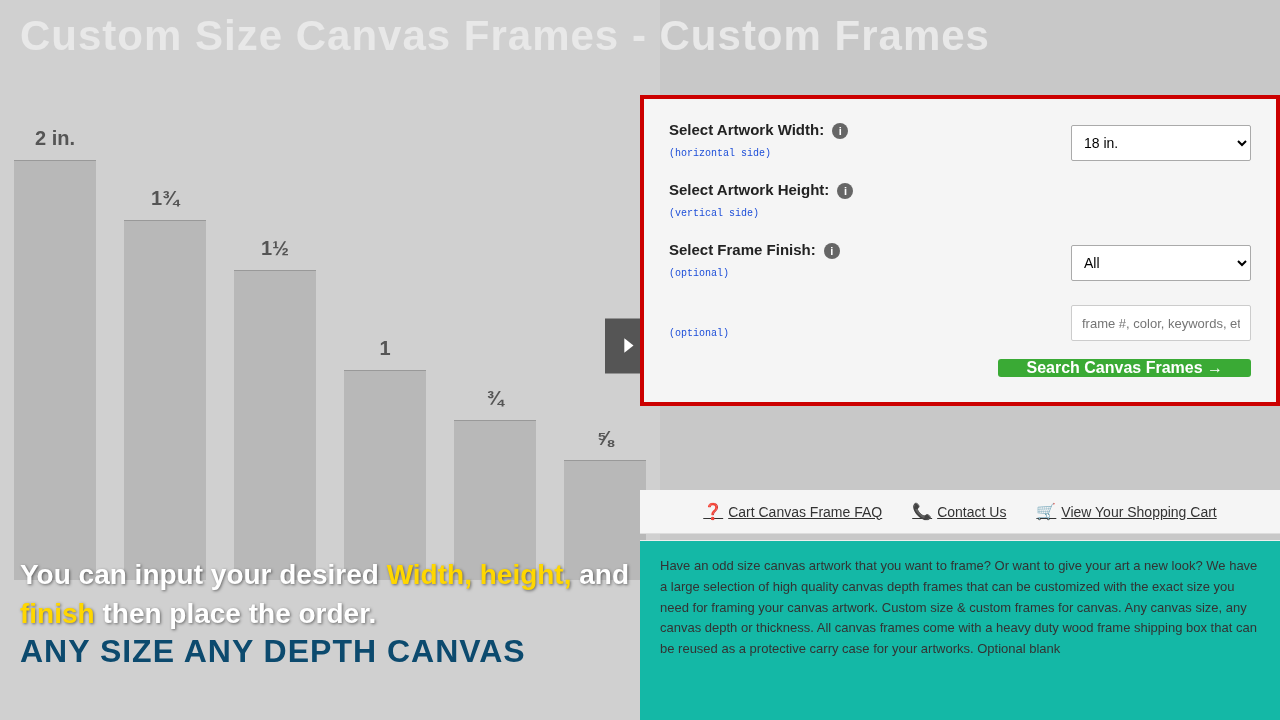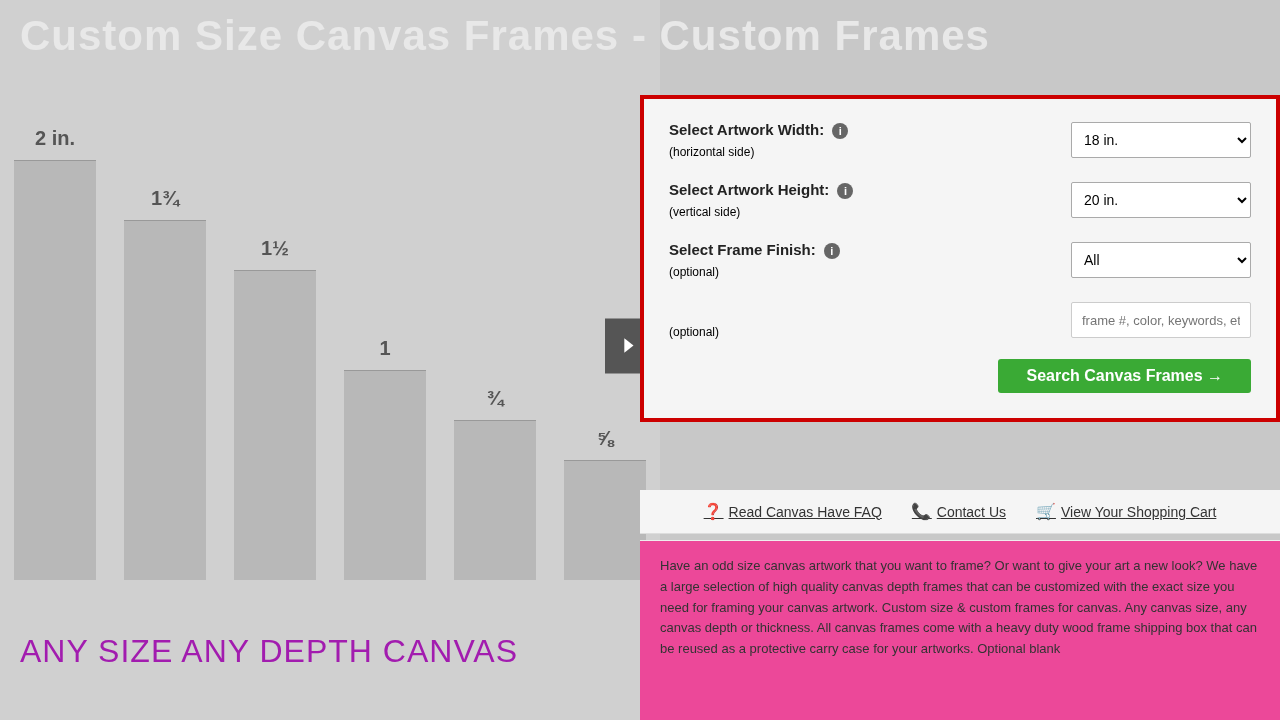--- a/index.html
+++ b/index.html
@@ -104,56 +104,56 @@
       line-height: 1.4;
       text-shadow: 1px 1px 3px rgba(0,0,0,0.5);
     }
 
     .overlay-text .main-text .highlight-yellow {
       color: #FFD700;
     }
 
     .overlay-text .sub-text {
       font-size: 32px;
-      font-weight: 400;
-      color: #a21caf;
+      font-weight: 700;
+      color: #0c4a6e;
       letter-spacing: 1px;
-      margin-top: 8px;
     }
 
     
     .right-panel {
       position: absolute;
       top: 95px;
       right: 0;
       width: 640px;
       background: #f5f5f5;
       border: 4px solid #cc0000;
       padding: 20px 25px 25px 25px;
       z-index: 20;
     }
 
     .form-row {
       display: flex;
-      align-items: center;
+      align-items: flex-end;
       margin-bottom: 18px;
     }
 
     .form-label {
       flex: 1;
       font-size: 15px;
       font-weight: bold;
       color: #222;
       line-height: 1.4;
     }
 
     .form-label .sub-label {
       font-weight: normal;
-      font-size: 12px;
-      color: #000000;
+      font-size: 10px;
+      color: #1d4ed8;
+      font-family: Liberation Mono, monospace;
     }
 
     .form-control {
       flex: 0 0 180px;
     }
 
     .form-control select {
       width: 180px;
       height: 36px;
       font-size: 14px;
@@ -193,21 +193,21 @@
     .search-btn-row {
       display: flex;
       justify-content: flex-end;
       margin-top: 5px;
     }
 
     .search-btn {
       background: #3aaa35;
       color: white;
       border: none;
-      padding: 8px 28px;
+      padding: 0 28px;
       font-size: 16px;
       font-weight: bold;
       cursor: pointer;
       border-radius: 3px;
     }
 
     
     .links-row {
       position: absolute;
       top: 490px;
@@ -235,21 +235,21 @@
     .link-icon {
       font-size: 16px;
     }
 
     
     .desc-area {
       position: absolute;
       top: 540px;
       right: 0;
       width: 640px;
-      background: #ec4899;
+      background: #14b8a6;
       padding: 15px 20px;
       font-size: 13px;
       color: #333;
       line-height: 1.6;
       z-index: 20;
       border-top: 1px solid #eee;
       overflow: hidden;
       height: 180px;
     }
   </style>
@@ -287,20 +287,24 @@
     </div>
 
   <div class="arrow-btn" style="position:absolute;right:10px;top:48%;transform:translateY(-50%);">
     <svg viewBox="0 0 24 24" xmlns="http://www.w3.org/2000/svg">
       <polygon points="8,4 18,12 8,20" fill="white"></polygon>
     </svg>
   </div>
 </div>
 
 <div class="overlay-text">
+  <div class="main-text">
+    You can input your desired <span class="highlight-yellow">Width,</span> <span class="highlight-yellow">height,</span> and<br>
+    <span class="highlight-yellow">finish</span> then place the order.
+  </div>
   <div class="sub-text">ANY SIZE ANY DEPTH CANVAS</div>
 </div>
 
 <div class="right-panel">
 
   <div class="form-row">
     <div class="form-label">
       <span>Select Artwork Width:</span>
       <span class="info-icon">i</span><br>
       <span class="sub-label">(horizontal side)</span>
@@ -316,30 +320,20 @@
       </select>
     </div>
   </div>
 
   <div class="form-row">
     <div class="form-label">
       <span>Select Artwork Height:</span>
       <span class="info-icon">i</span><br>
       <span class="sub-label">(vertical side)</span>
     </div>
-    <div class="form-control">
-      <select>
-        <option>20 in.</option>
-        <option>14 in.</option>
-        <option>16 in.</option>
-        <option>18 in.</option>
-        <option>24 in.</option>
-        <option>30 in.</option>
-      </select>
-    </div>
   </div>
 
   <div class="form-row">
     <div class="form-label">
       <span>Select Frame Finish:</span>
       <span class="info-icon">i</span><br>
       <span class="sub-label">(optional)</span>
     </div>
     <div class="form-control">
       <select>
@@ -364,21 +358,21 @@
   </div>
 
   <div class="search-btn-row">
     <button class="search-btn">Search Canvas Frames →</button>
   </div>
 </div>
 
 <div class="links-row">
   <span class="link-item">
     <span class="link-icon">❓</span>
-    <span>Read Canvas Have FAQ</span>
+    <span>Cart Canvas Frame FAQ</span>
   </span>
   <span class="link-item">
     <span class="link-icon">📞</span>
     <span>Contact Us</span>
   </span>
   <span class="link-item">
     <span class="link-icon">🛒</span>
     <span>View Your Shopping Cart</span>
   </span>
 </div>

